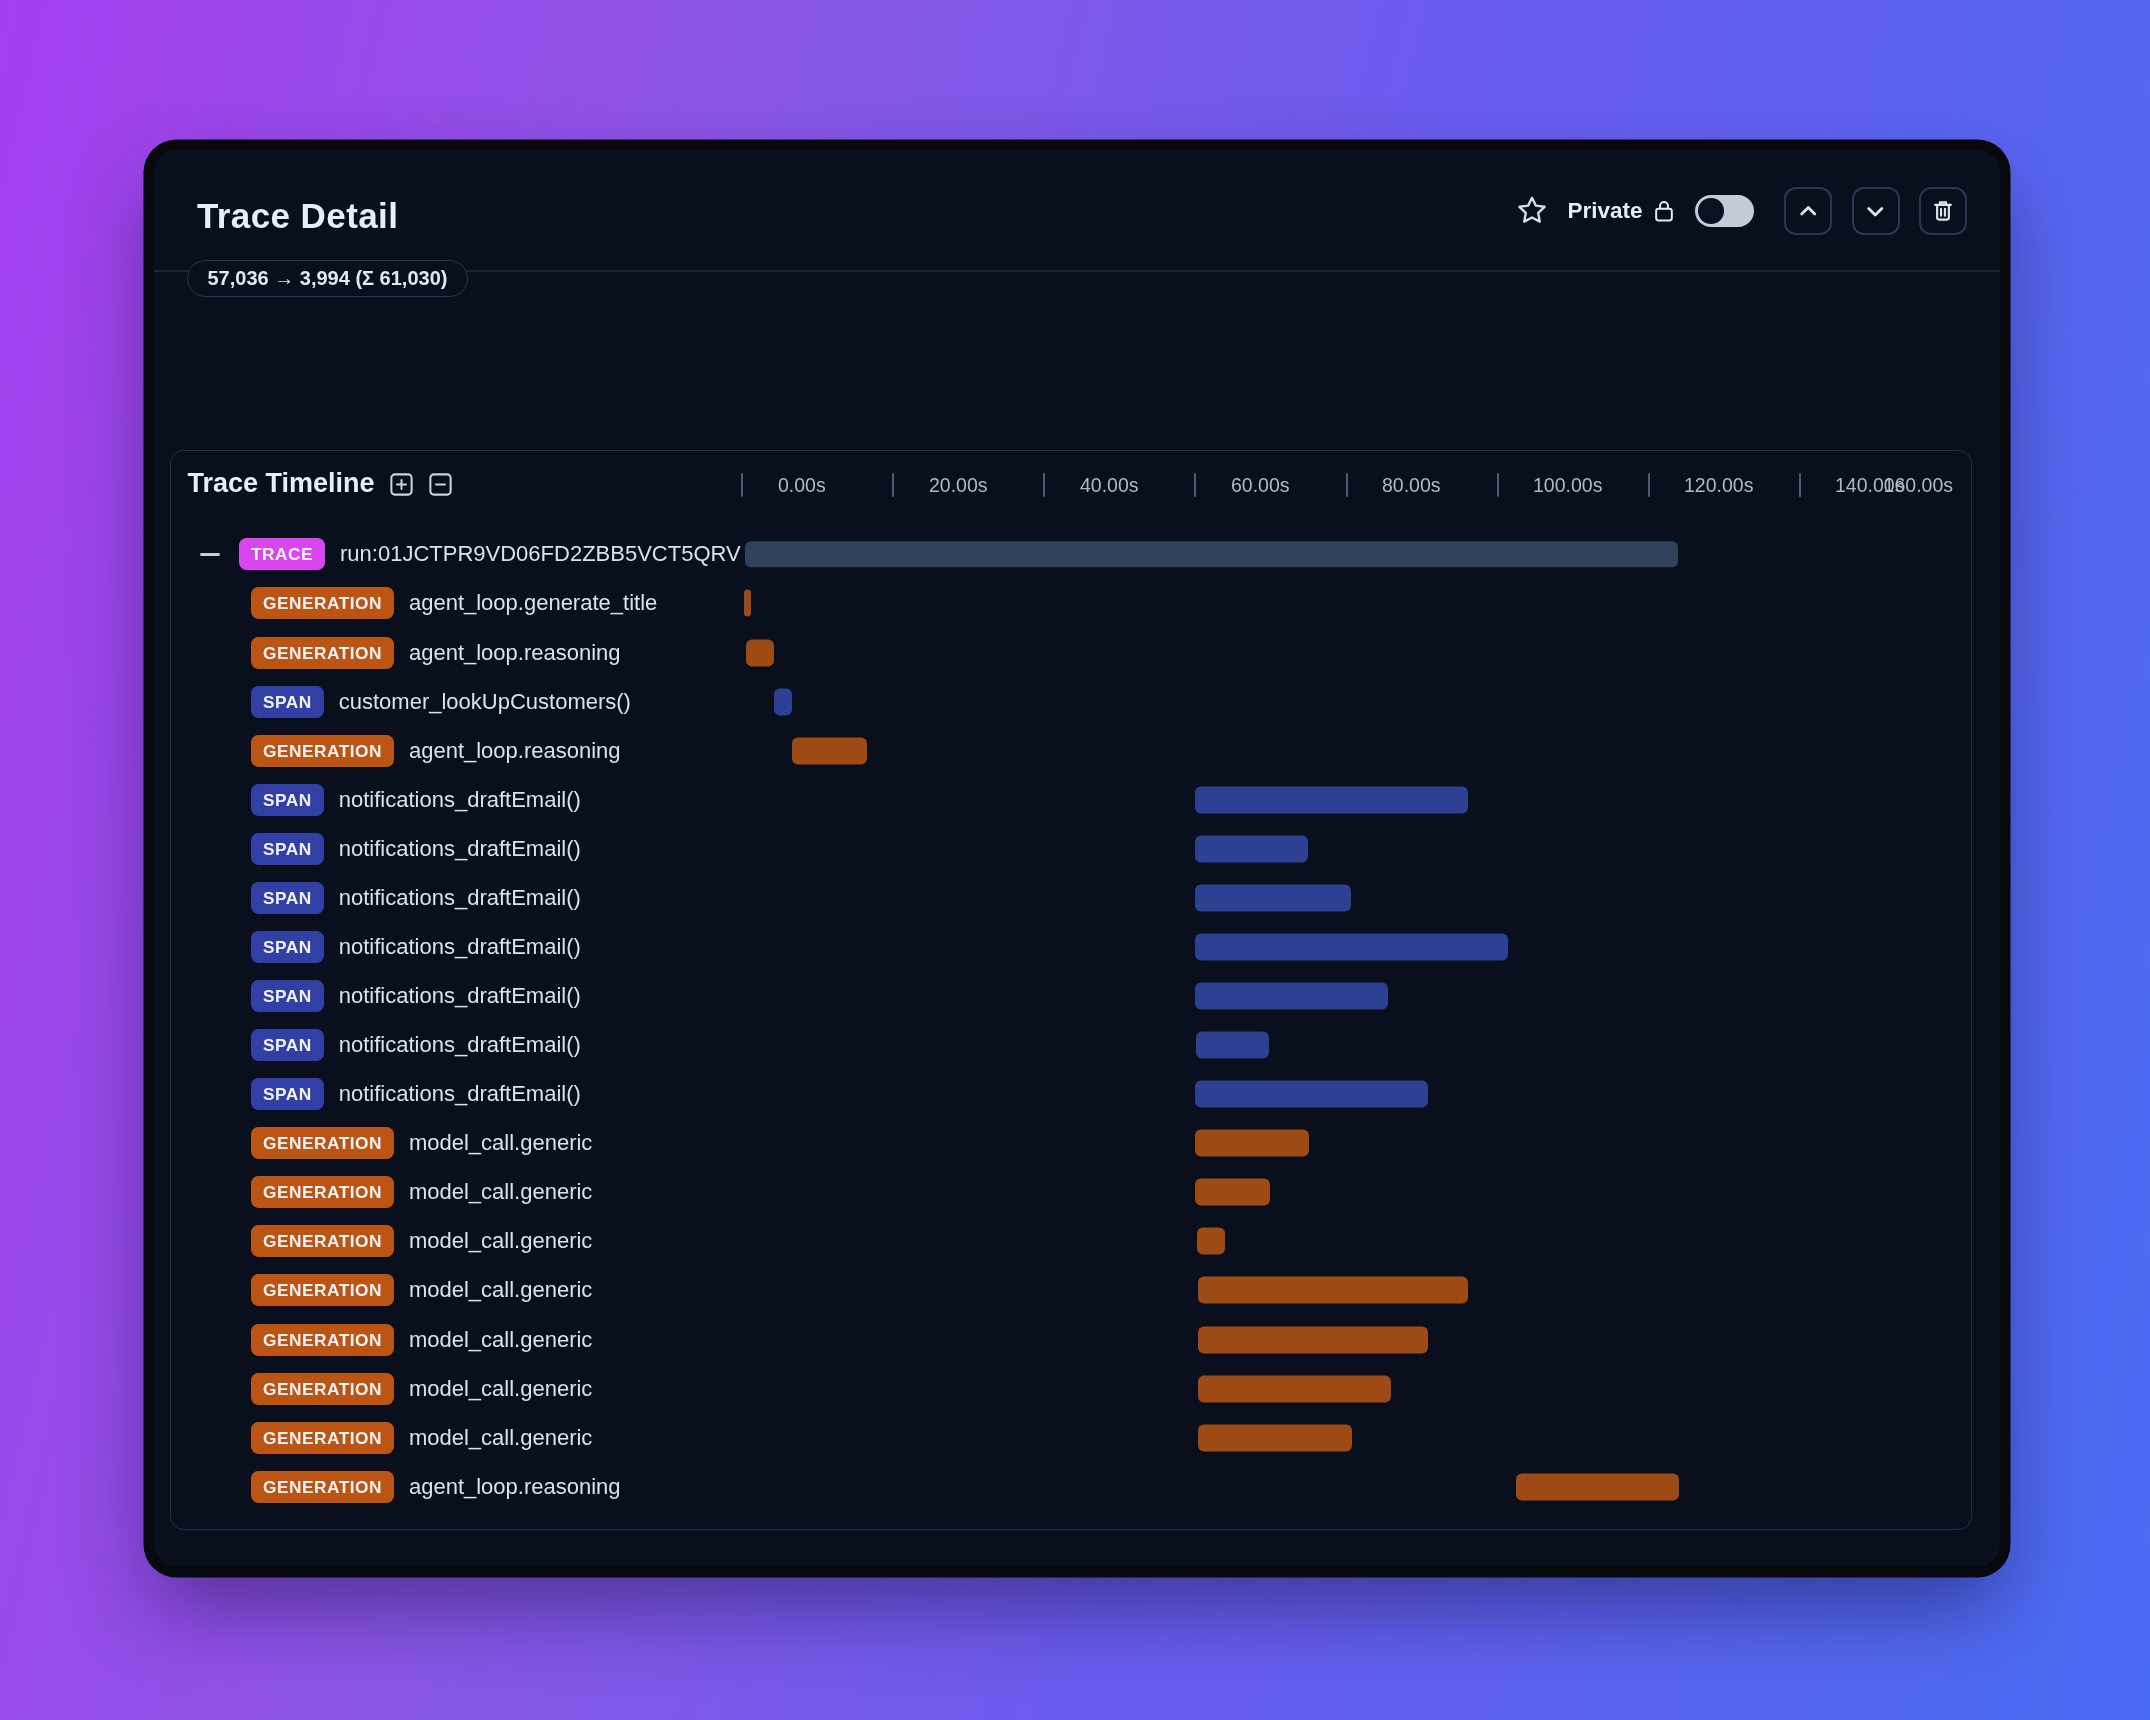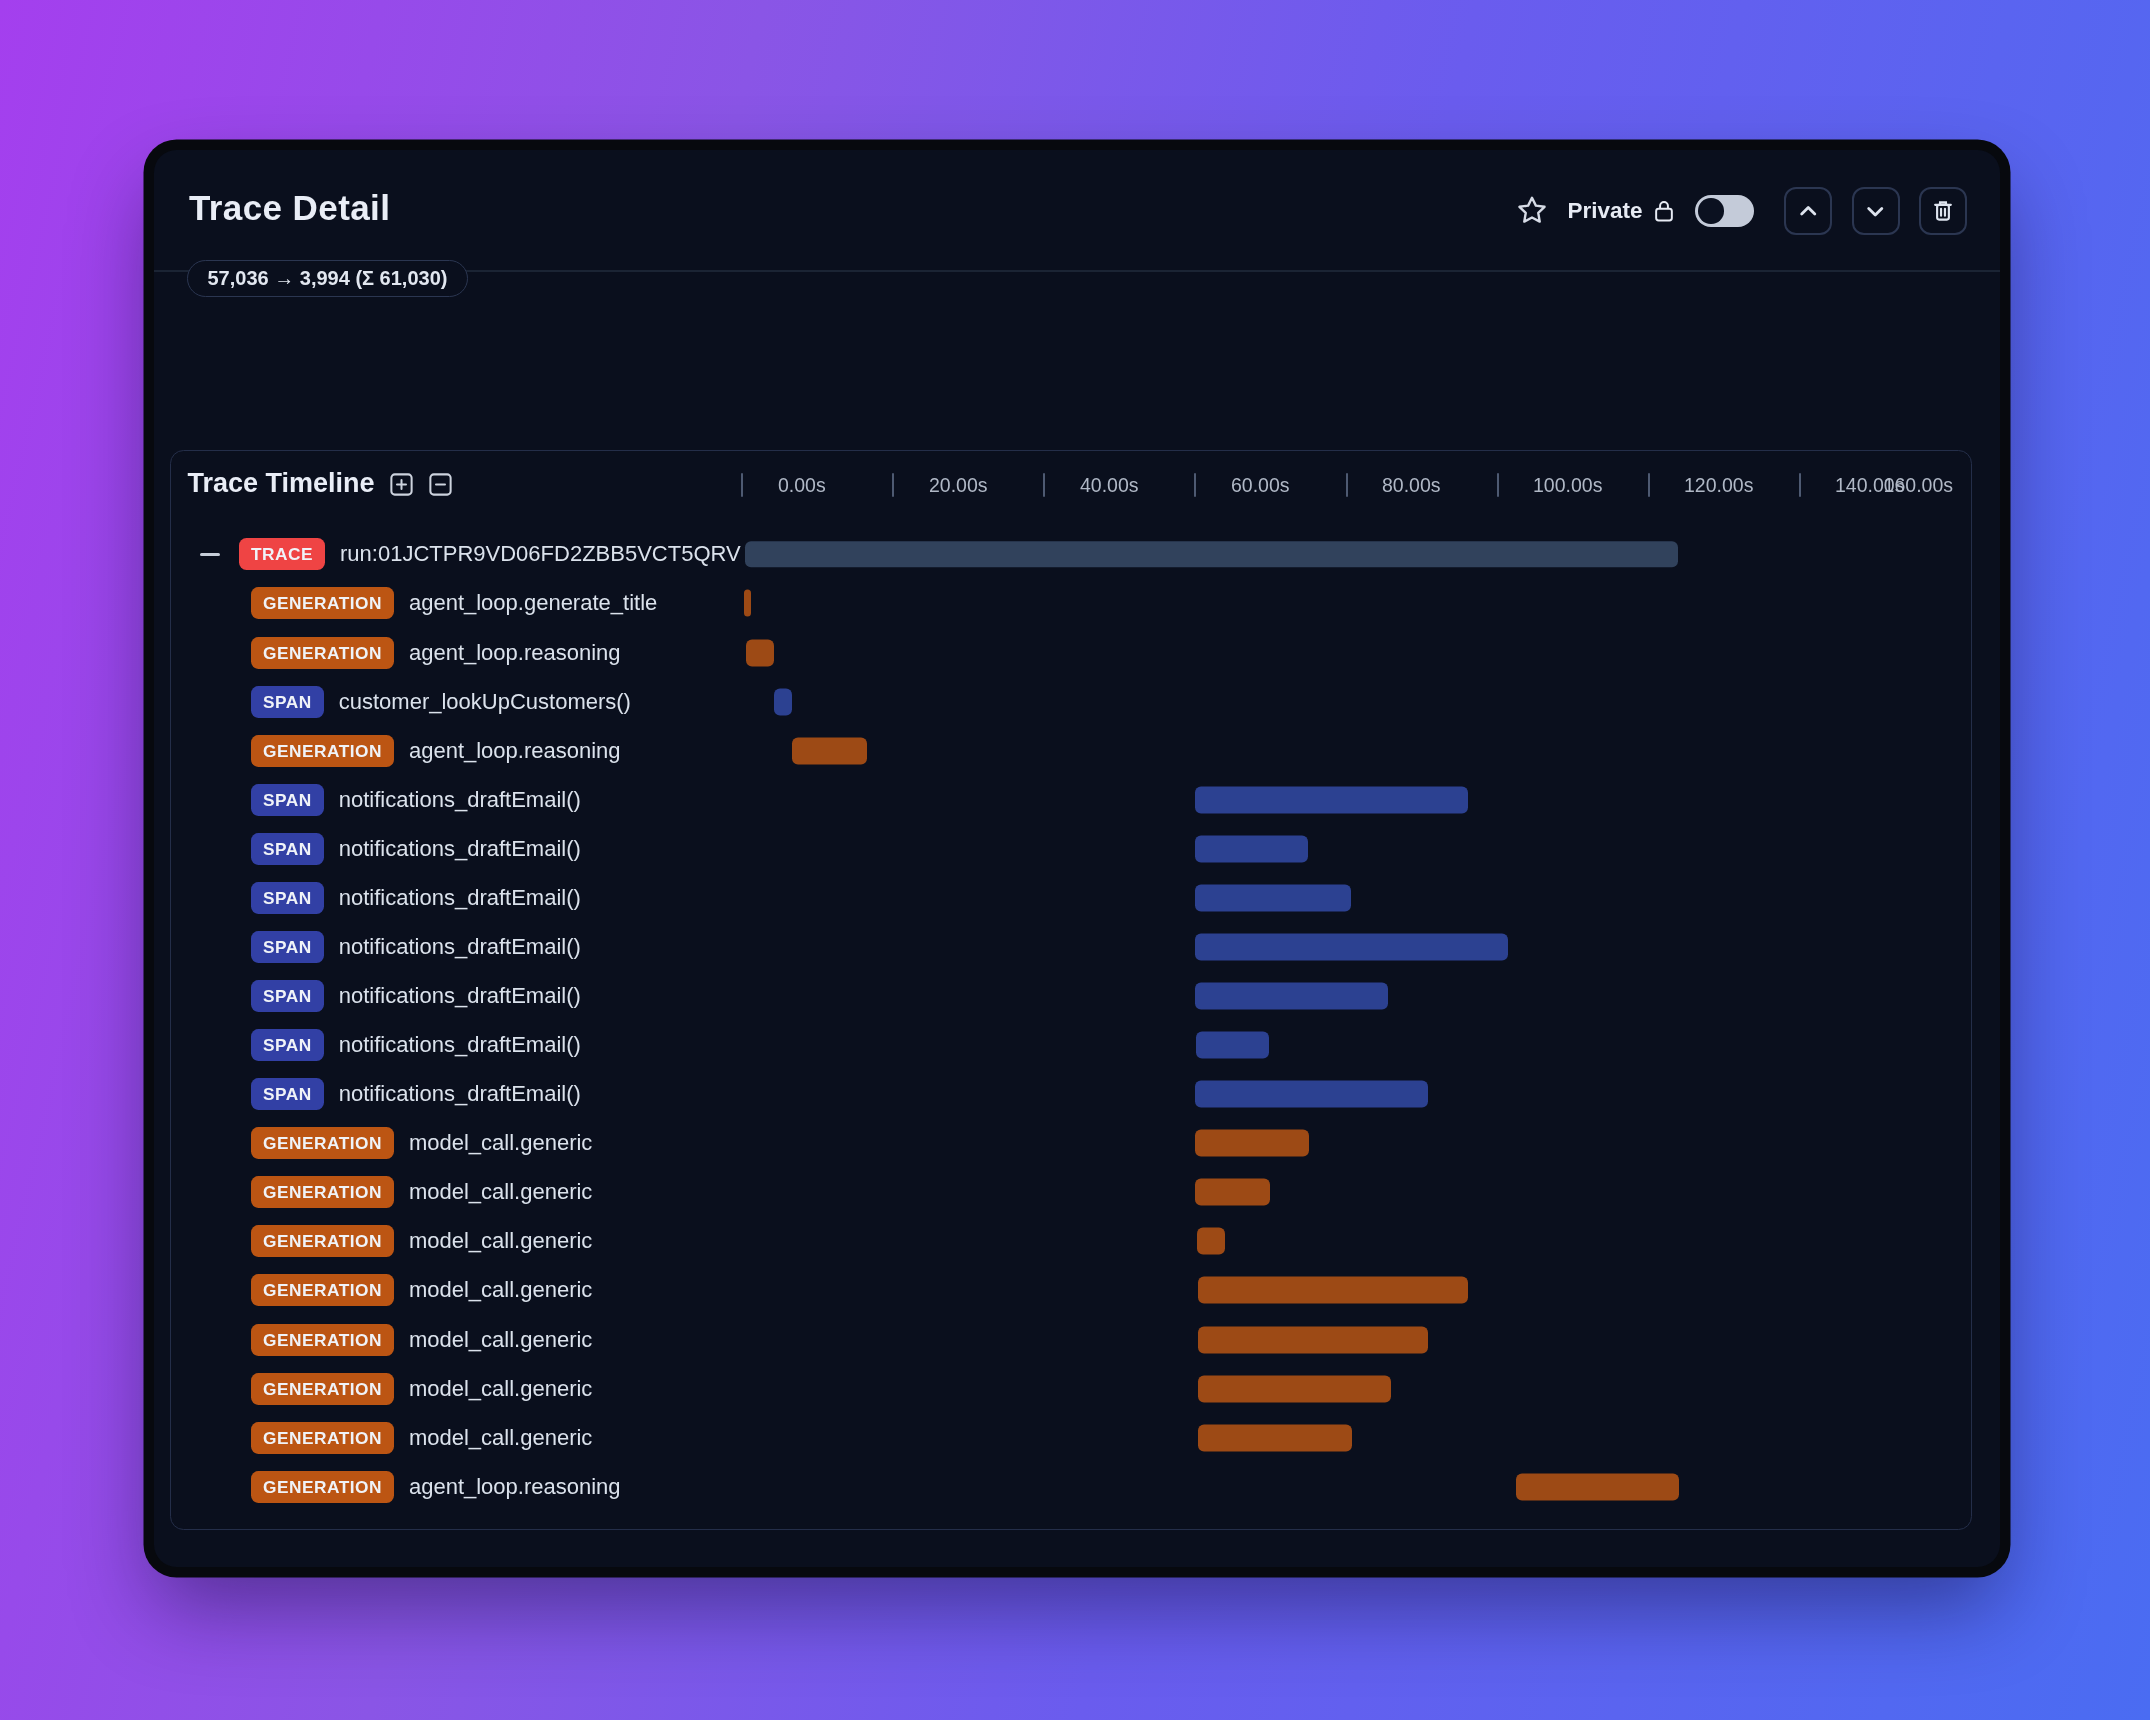--- a/index.html
+++ b/index.html
@@ -9,21 +9,21 @@
     font-family:"Liberation Sans","DejaVu Sans",sans-serif;
     -webkit-font-smoothing:antialiased;
   }
   .card{
     position:absolute;left:154px;top:150px;width:1846px;height:1417px;
     background:#0a0f1d;border-radius:22.5px;
     box-shadow:0 0 0 10.5px #07090e, 0 38px 83px rgba(12,6,46,.45);
   }
   
   .page-title{
-    position:absolute;left:35px;top:38px;margin:0;
+    position:absolute;left:35px;top:38px;margin:8px;
     font-size:35px;font-weight:700;color:#e9edf6;letter-spacing:0.4px;
   }
   .header-actions{
     position:absolute;right:33px;top:36px;height:50px;
     display:flex;align-items:center;gap:19.5px;
   }
   .icon-btn{ width:48px;height:48px;border-radius:12px;border:2.3px solid #2b3651;
     background:transparent;display:flex;align-items:center;justify-content:center;
     cursor:pointer;padding:0;}
   .icon-btn svg{stroke:#dde3ee;}
@@ -163,21 +163,21 @@
         <div class="axis-tick" style="left: 1477px;"></div>
         <div class="axis-label" style="left: 1487px;">120.00s</div>
         <div class="axis-tick" style="left: 1628px;"></div>
         <div class="axis-label" style="left: 1638px;">140.00s</div>
         <div class="axis-label" style="right: 18px;">160.00s</div>
       </div>
     <div class="rows" id="rows">
         <div class="trow" style="top: 78px;">
           <div class="trow-head" style="left: 29px;">
             <span class="collapse-glyph"></span>
-            <span class="badge" style="background: #ef4444;">TRACE</span>
+            <span class="badge" style="background: #d946ef;">TRACE</span>
             <span class="row-label">run:01JCTPR9VD06FD2ZBB5VCT5QRV</span>
           </div>
           <div class="bar" style="left: 574px; width: 933px; background: rgb(49, 66, 92); height: 25.5px;"></div>
         </div>
         <div class="trow" style="top: 127px;">
           <div class="trow-head" style="left: 80px;">
             <span class="badge" style="background: rgb(188, 85, 19);">GENERATION</span>
             <span class="row-label">agent_loop.generate_title</span>
           </div>
           <div class="bar" style="left: 573px; width: 6.8px; background: rgb(157, 74, 21);"></div>

